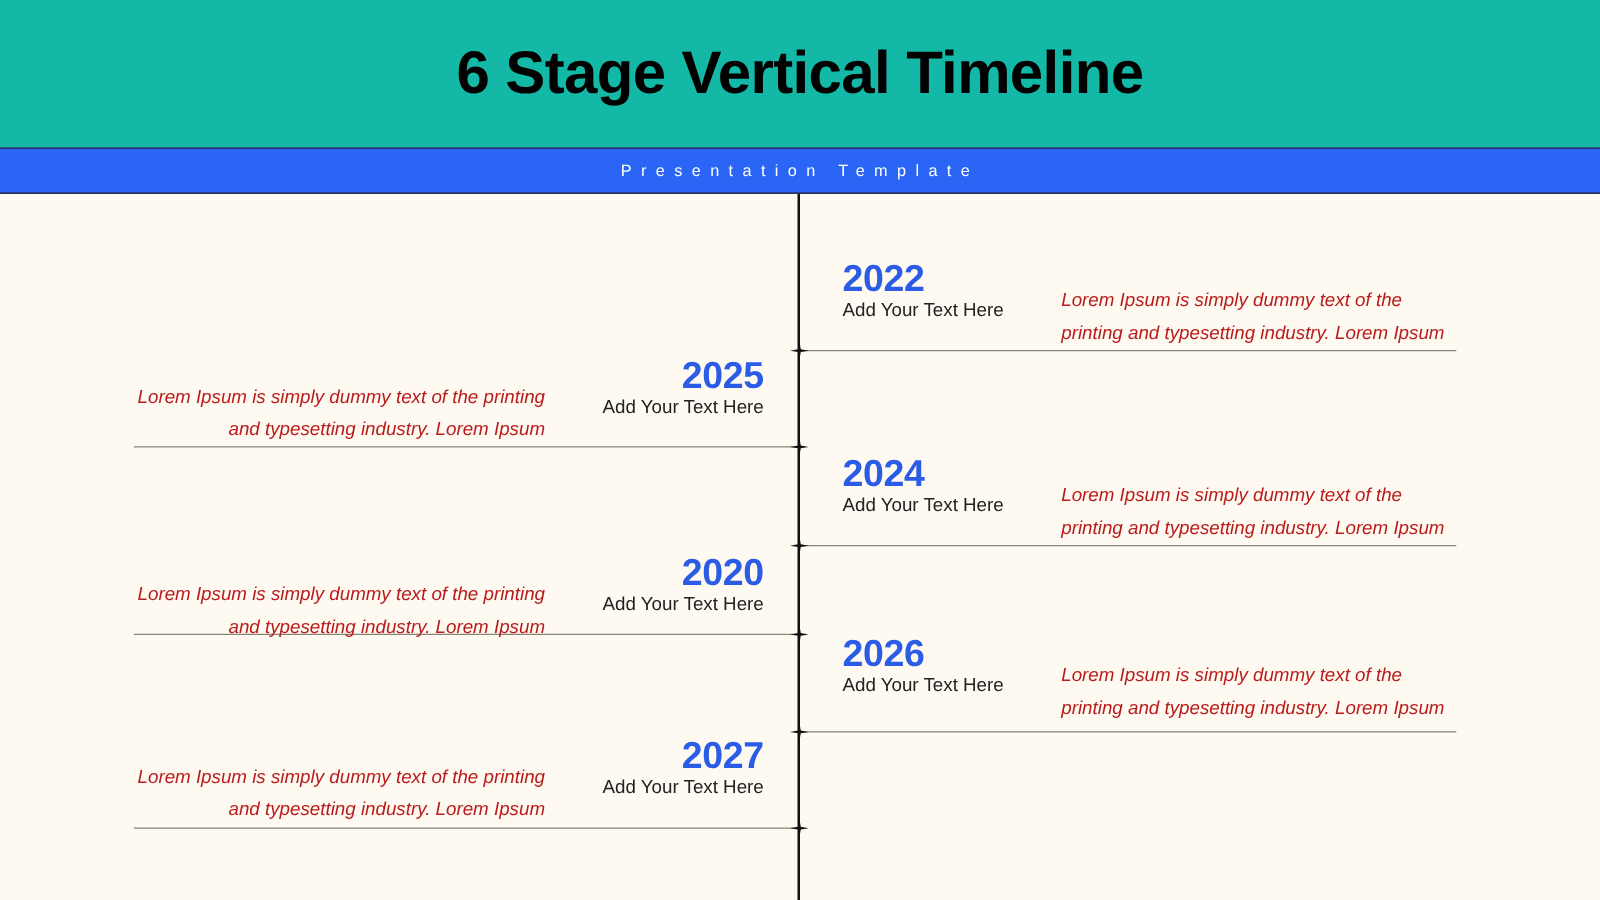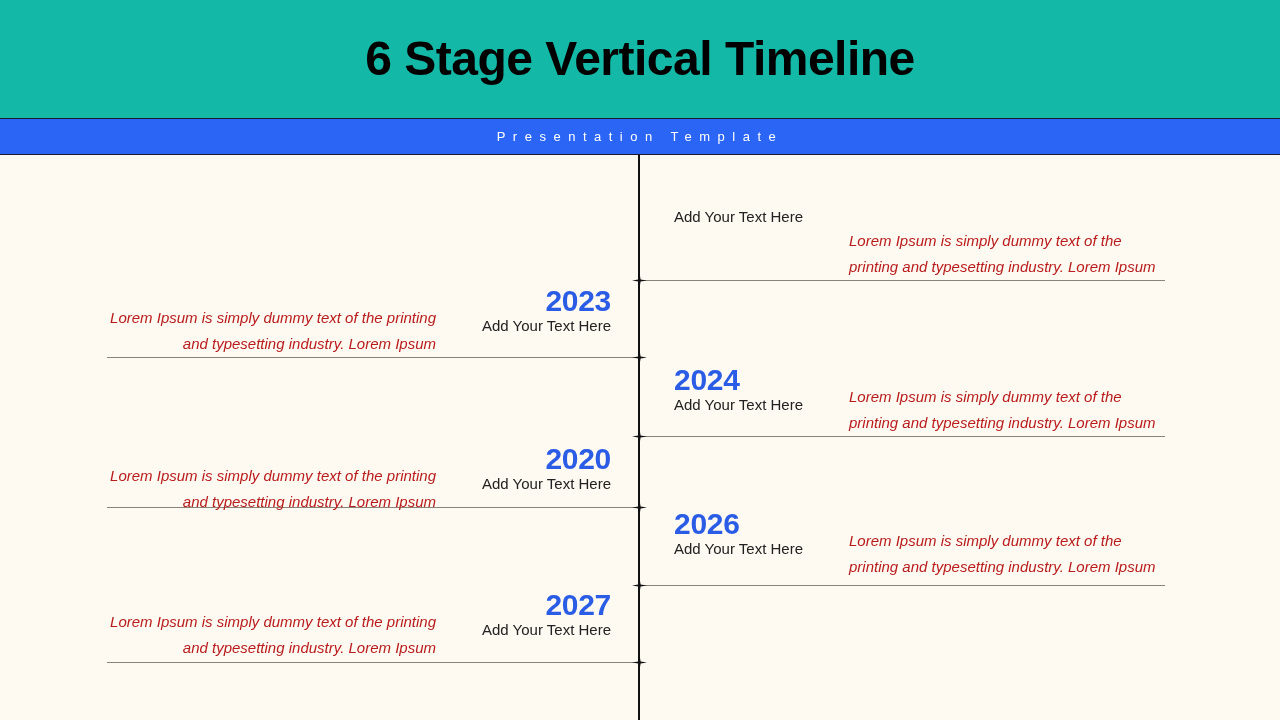--- a/index.html
+++ b/index.html
@@ -190,28 +190,29 @@
       </svg>
   </div>
   <div class="marker" style="top:507px;">
     <svg width="15" height="15" viewBox="0 0 15 15">
         <path d="M7.5 0 L8.6 6.4 L15 7.5 L8.6 8.6 L7.5 15 L6.4 8.6 L0 7.5 L6.4 6.4 Z" fill="#111111"></path>
       </svg>
   </div>
 
   <div class="entry right" style="top:53px;">
     <div class="entry-head">
+      <div class="year">2022</div>
       <div class="sub-label">Add Your Text Here</div>
     </div>
     <div class="desc">Lorem Ipsum is simply dummy text of the printing and typesetting industry. Lorem Ipsum</div>
   </div>
 
   <div class="entry left" style="top:130px;">
     <div class="entry-head">
-      <div class="year">2023</div>
+      <div class="year">2025</div>
       <div class="sub-label">Add Your Text Here</div>
     </div>
     <div class="desc">Lorem Ipsum is simply dummy text of the printing and typesetting industry. Lorem Ipsum</div>
   </div>
 
   <div class="entry right" style="top:209px;justify-content:space-between;">
     <div class="entry-head">
       <div class="year">2024</div>
       <div class="sub-label">Add Your Text Here</div>
     </div>

